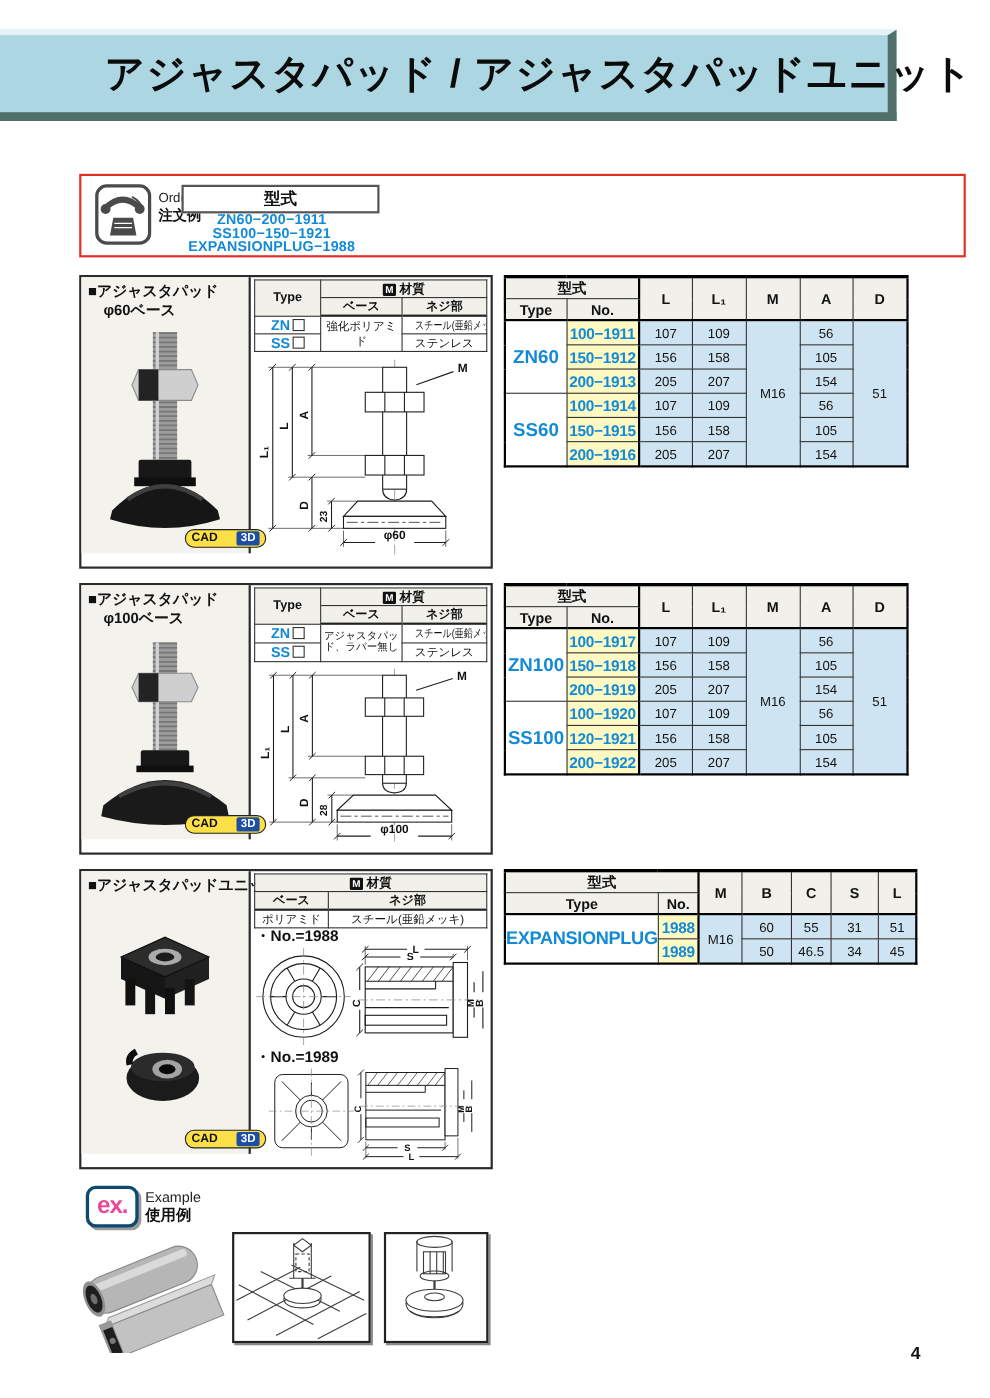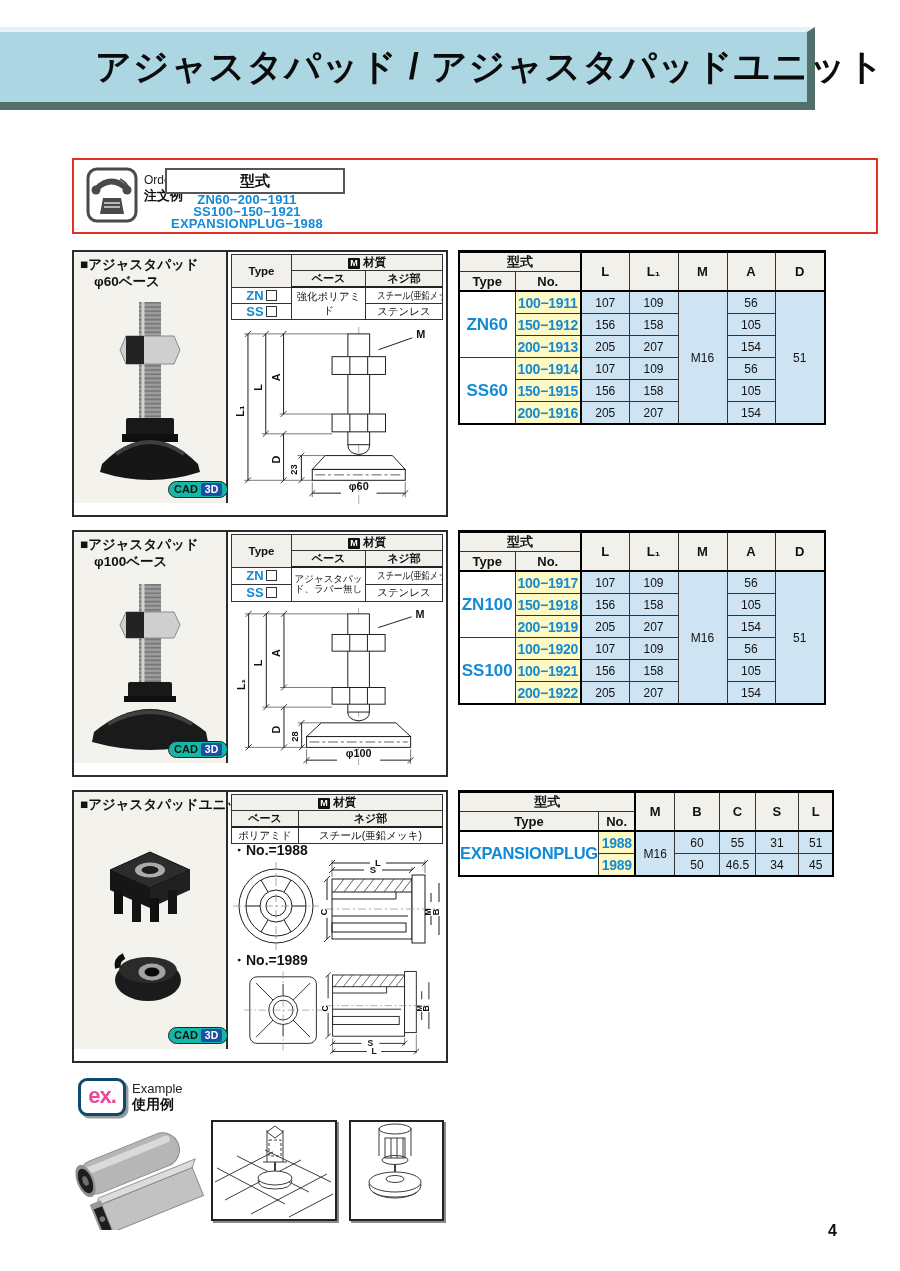--- a/index.html
+++ b/index.html
@@ -21,22 +21,22 @@
              text-align:center;font-size:15px;font-weight:bold;line-height:21px;}
   .order-ex-list{left:28px;top:34px;width:290px;text-align:center;}
   .order-ex{font-size:13px;font-weight:bold;color:#128ad6;line-height:12px;letter-spacing:0.2px;}
 
   
   .section{left:72px;width:372px;border:2px solid #2b2b2b;background:#fff;}
   .leftcol{left:0;top:0;bottom:12px;width:152px;background:#f3f2ed;border-right:2px solid #2b2b2b;}
   .heading{left:6px;top:4px;font-size:13.5px;font-weight:bold;line-height:17px;white-space:nowrap;}
   .heading .l2{padding-left:14px;display:block;}
 
-  .cadge{position:absolute;display:flex;align-items:center;gap:3px;border:1.5px solid #222;border-radius:9px;
-         background:#14b8a6;padding:1px 5px;font-size:11px;font-weight:bold;line-height:13px;}
+  .cadge{position:absolute;display:flex;align-items:center;gap:17px;border:1.5px solid #222;border-radius:9px;
+         background:#fde047;padding:1px 5px;font-size:11px;font-weight:bold;line-height:13px;}
   .cadge .d3{background:#1c4ea5;color:#fff;padding:0 4px;border-radius:2px;font-size:10.5px;}
 
   
   .mat{border-collapse:collapse;table-layout:fixed;width:212px;border:1.5px solid #222;}
   .mat td{border:1px solid #333;text-align:center;font-size:10.5px;padding:0;height:15px;background:#fff;overflow:hidden;}
   .mat .hd{background:#f1f0ea;font-weight:bold;font-size:11.5px;}
   .mat .hd2{background:#f1f0ea;font-weight:bold;font-size:11px;border-bottom:2px solid #222;}
   .mat .tp{color:#128ad6;font-weight:bold;font-size:13px;}
   .mat .squeeze{display:inline-block;white-space:nowrap;transform:scaleX(0.78);transform-origin:center;}
   .mat .base2{font-size:9.5px;line-height:10.5px;padding:0 1px;}
@@ -422,21 +422,21 @@
     <td class="v">154</td>
   </tr>
   <tr>
     <td rowspan="3" class="tp">SS100</td>
     <td class="no bR">100−1920</td>
     <td class="v">107</td>
     <td class="v">109</td>
     <td class="v">56</td>
   </tr>
   <tr>
-    <td class="no bR">100−1921</td>
+    <td class="no bR">120−1921</td>
     <td class="v">156</td>
     <td class="v">158</td>
     <td class="v">105</td>
   </tr>
   <tr>
     <td class="no bR">200−1922</td>
     <td class="v">205</td>
     <td class="v">207</td>
     <td class="v">154</td>
   </tr>

